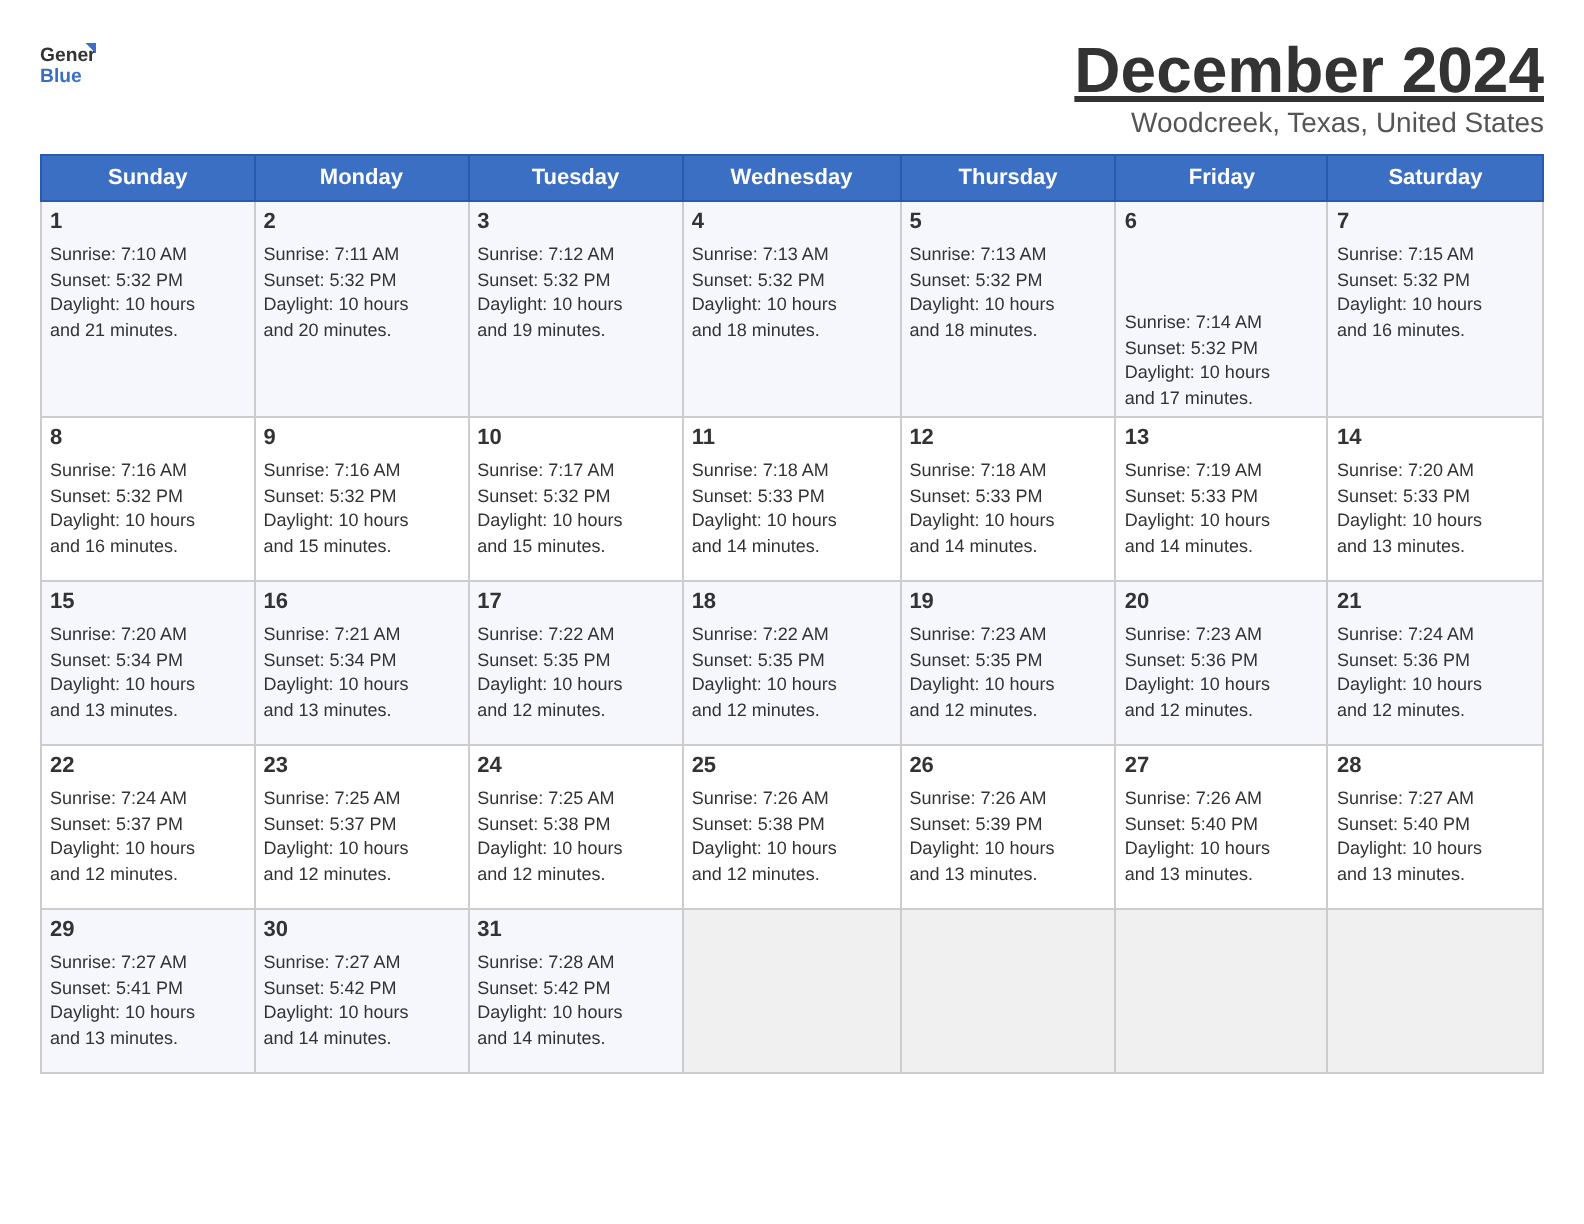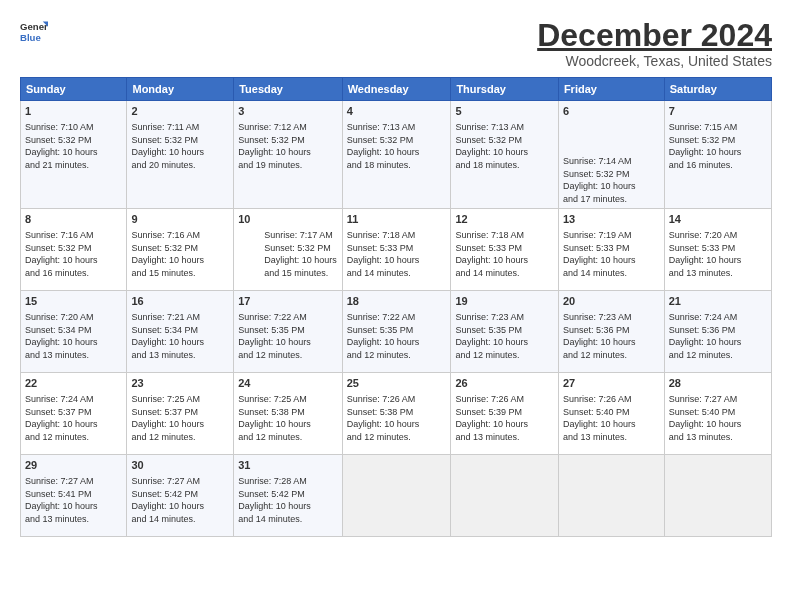--- a/index.html
+++ b/index.html
@@ -46,21 +46,21 @@
       color: #555;
     }
     .calendar {
       width: 100%;
       border-collapse: collapse;
       font-size: 9.5px;
     }
     .calendar thead tr th {
       background: #3a6fc4;
       color: #fff;
-      text-align: left;
+      text-align: center;
       padding: 5px 5px;
       font-size: 11px;
       font-weight: bold;
       border: 1px solid #2a5ab0;
     }
     .calendar tbody tr td {
       vertical-align: top;
       border: 1px solid #ccc;
       padding: 3px 4px;
       width: 113px;
@@ -183,21 +183,21 @@
           </td>
           <td>
             <span class="day-num">9</span>
             <div class="day-content" style="white-space: pre-line;">Sunrise: 7:16 AM
 Sunset: 5:32 PM
 Daylight: 10 hours
 and 15 minutes.</div>
           </td>
           <td>
             <span class="day-num">10</span>
-            <div class="day-content" style="white-space: pre-line; margin-left: 26px;">Sunrise: 7:17 AM
+            <div class="day-content" style="white-space: pre-line;">Sunrise: 7:17 AM
 Sunset: 5:32 PM
 Daylight: 10 hours
 and 15 minutes.</div>
           </td>
           <td>
             <span class="day-num">11</span>
             <div class="day-content" style="white-space: pre-line;">Sunrise: 7:18 AM
 Sunset: 5:33 PM
 Daylight: 10 hours
 and 14 minutes.</div>

